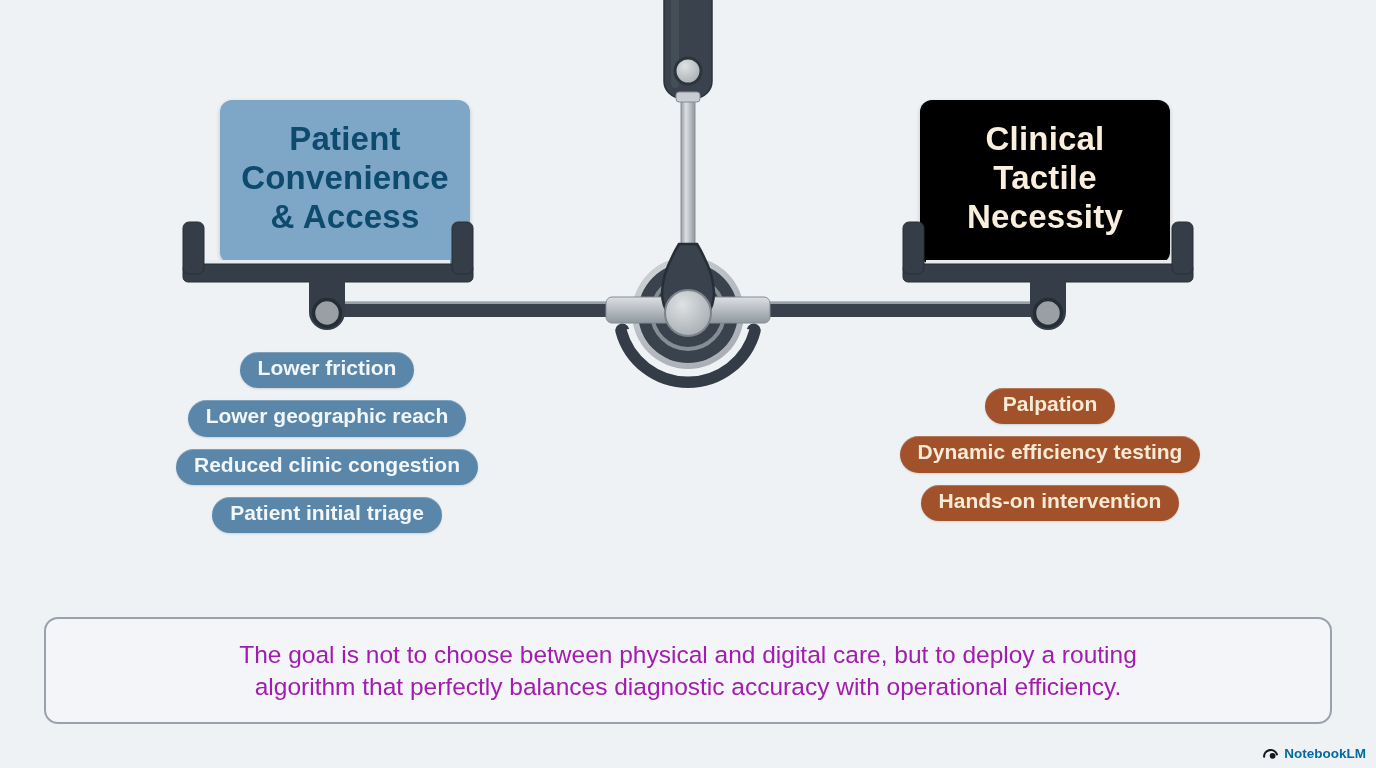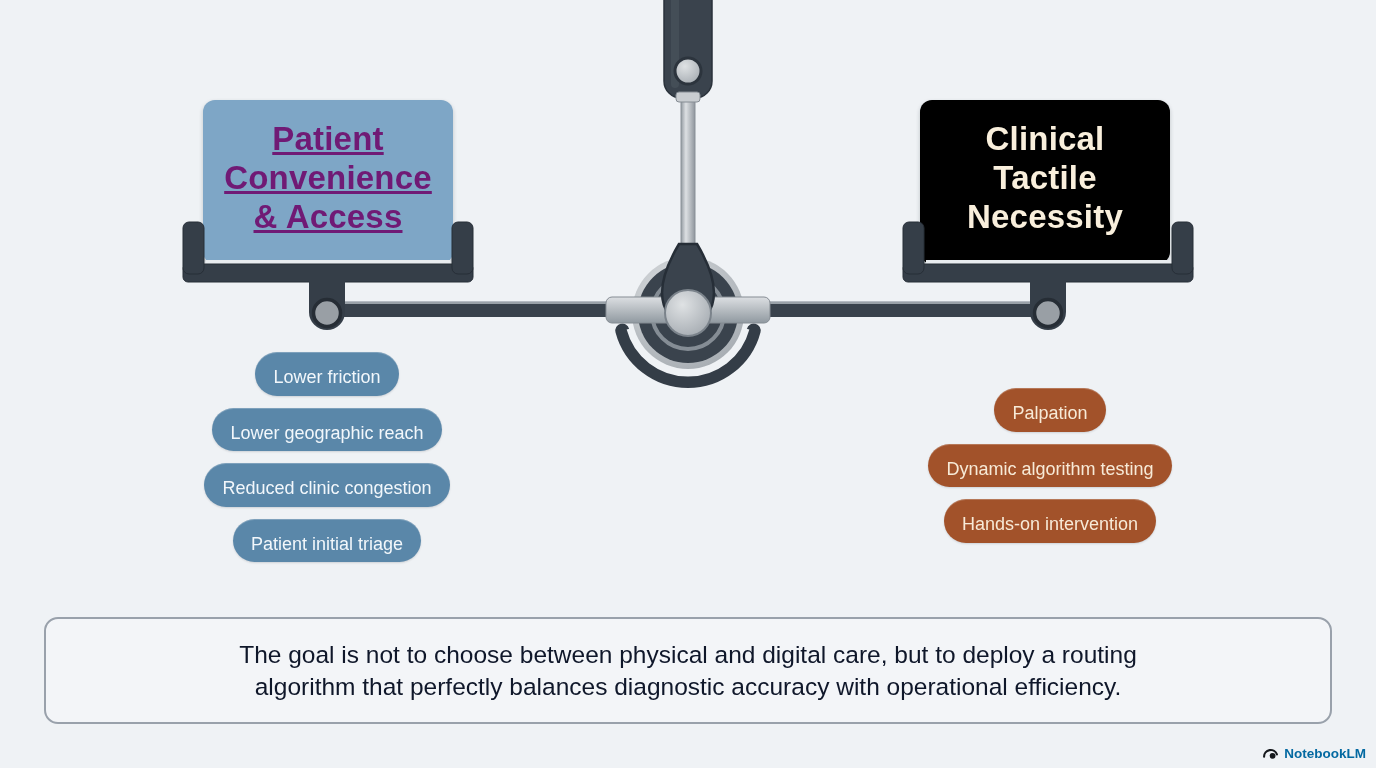--- a/index.html
+++ b/index.html
@@ -11,47 +11,48 @@
   
   .card{
     position:absolute;top:100px;width:250px;height:164px;border-radius:12px;
     box-sizing:border-box;padding-top:20px;text-align:center;z-index:1;
     box-shadow:0 2px 4px rgba(25,35,45,.22);
   }
   .card-title{
     font-size:33px;font-weight:700;line-height:1.18;white-space:pre-line;
     letter-spacing:.2px;
   }
-  .card-left{left:203px;background:#7ea6c6;color:#701a75;text-decoration:underline;}
+  .card-left{left:220px;background:#7ea6c6;color:#0c4a6e;}
   .card-right{left:920px;background:#000000;color:#f9efdc;}
   
   .scale-svg{position:absolute;left:0;top:0;z-index:2;pointer-events:none;}
   
   .tags{
     position:absolute;top:352px;width:600px;display:flex;flex-direction:column;
     align-items:center;gap:12px;z-index:3;
   }
   .tags-left{left:27px;}
   .tags-right{left:750px;margin-top:36px;}
   .pill{
-    border-radius:999px;padding:14px 18px 7px;font-size:18px;line-height:1.25;
+    border-radius:999px;padding:3px 18px 7px;font-size:21px;line-height:1.25;
     box-shadow:inset 0 1px 0 rgba(255,255,255,.22), 0 1px 2px rgba(25,35,45,.15);
     white-space:nowrap;
+    font-weight:bold;
   }
   .tags-left .pill{background:#5a87a9;color:#f2f7fb;}
   .tags-right .pill{background:#a2522a;color:#f7ead7;}
   
   .quote-box{
     position:absolute;left:44px;top:617px;width:1288px;height:107px;
     box-sizing:border-box;border:2px solid #99a1ab;border-radius:14px;
     background:#f3f5f8;display:flex;align-items:center;justify-content:center;
     z-index:1;
   }
   .quote-text{
-    font-size:24.5px;line-height:1.3;color:#0f172a;text-align:center;
+    font-size:24.5px;line-height:1.3;color:#a21caf;text-align:center;
     white-space:pre-line;
   }
   
   .footer-brand{
     position:absolute;right:10px;bottom:6px;display:flex;align-items:center;
     gap:5px;font-size:13.5px;font-weight:600;color:#0369a1;z-index:1;
   }
 </style>
 </head>
 <body>
@@ -125,21 +126,21 @@
 
   <div class="tags tags-left">
     <div class="pill">Lower friction</div>
     <div class="pill">Lower geographic reach</div>
     <div class="pill">Reduced clinic congestion</div>
     <div class="pill">Patient initial triage</div>
   </div>
 
   <div class="tags tags-right">
     <div class="pill">Palpation</div>
-    <div class="pill">Dynamic algorithm testing</div>
+    <div class="pill">Dynamic efficiency testing</div>
     <div class="pill">Hands-on intervention</div>
   </div>
 
   <div class="quote-box">
     <div class="quote-text">The goal is not to choose between physical and digital care, but to deploy a routing
 algorithm that perfectly balances diagnostic accuracy with operational efficiency.</div>
   </div>
 
   <div class="footer-brand">
     <svg width="17" height="17" viewBox="0 0 18 18">

